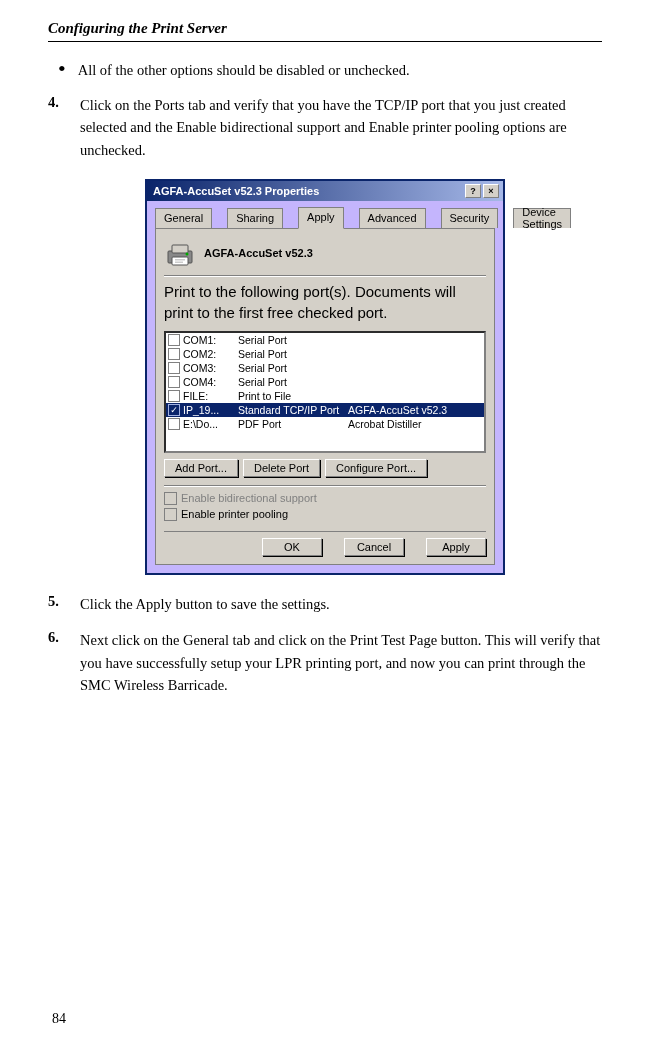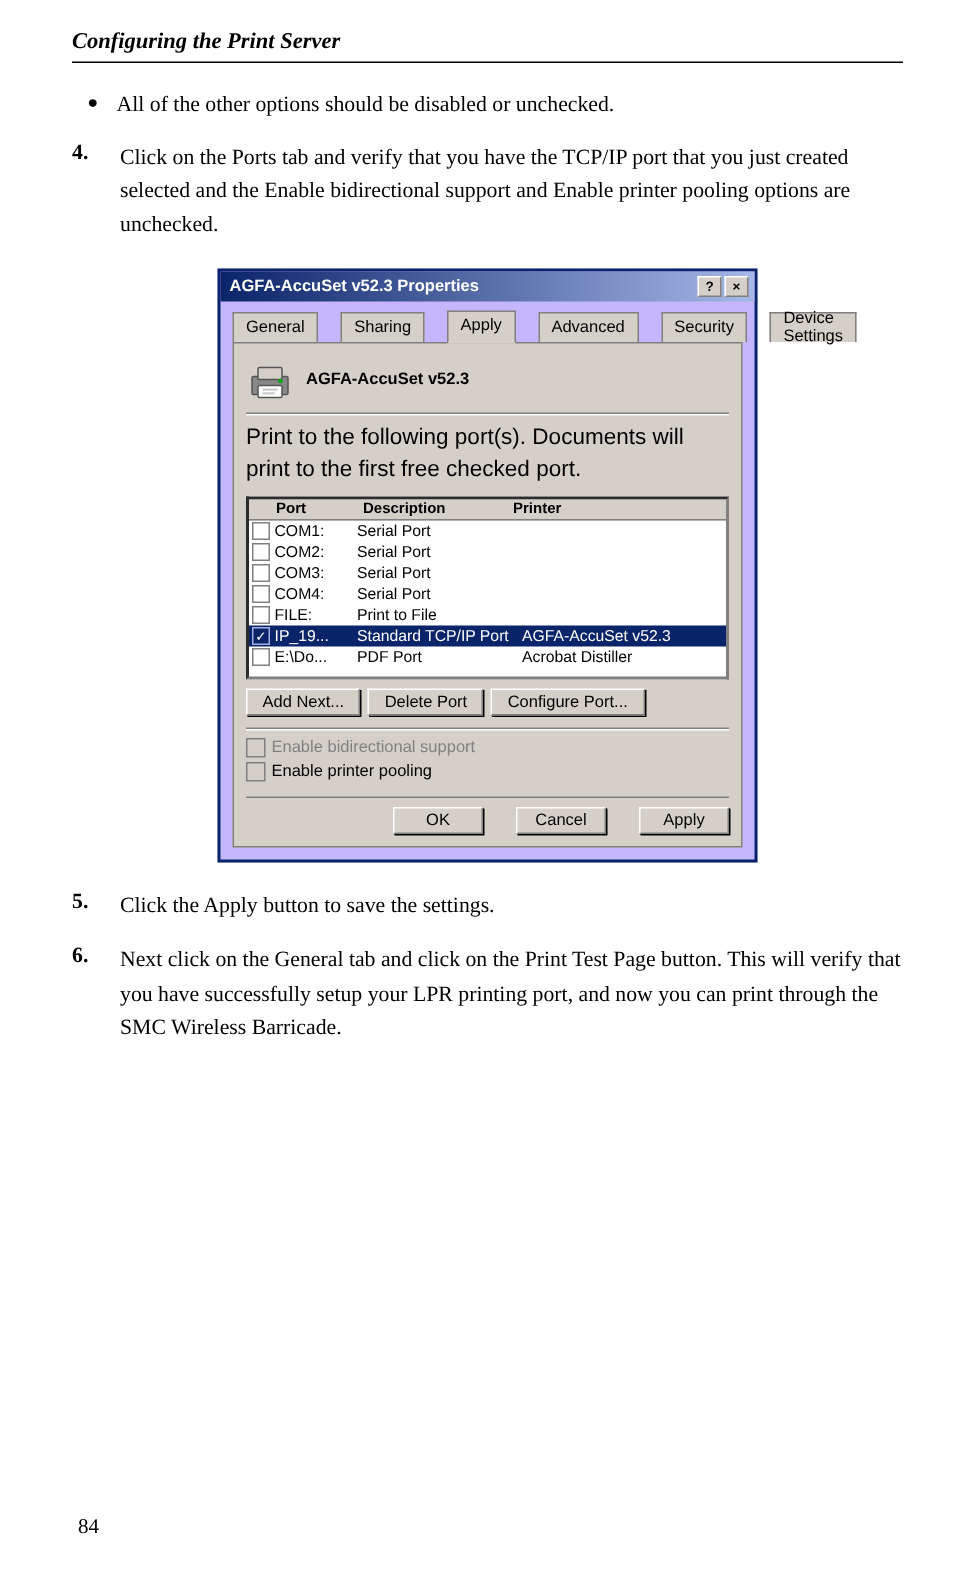--- a/index.html
+++ b/index.html
@@ -332,26 +332,20 @@
                 <rect x="11" y="22" width="10" height="1.5" fill="#ccc"></rect>
                 <rect x="11" y="24.5" width="8" height="1.5" fill="#ccc"></rect>
                 <circle cx="23" cy="17" r="1.5" fill="#0a0"></circle>
               </svg>
               <span class="printer-name">AGFA-AccuSet v52.3</span>
             </div>
             <hr class="win-separator">
             <div class="port-description">Print to the following port(s). Documents will print to the first free checked port.</div>
 
             <div class="port-list-container">
-              <div class="port-list-header">
-                <span style="width:16px;display:inline-block;"></span>
-                <span class="port-col-port">Port</span>
-                <span class="port-col-desc">Description</span>
-                <span class="port-col-printer">Printer</span>
-              </div>
 
               <div class="port-row">
                 <div class="port-row-checkbox"></div>
                 <span class="port-col-val-port">COM1:</span>
                 <span class="port-col-val-desc">Serial Port</span>
                 <span class="port-col-val-printer"></span>
               </div>
               <div class="port-row">
                 <div class="port-row-checkbox"></div>
                 <span class="port-col-val-port">COM2:</span>
@@ -384,21 +378,21 @@
               </div>
               <div class="port-row">
                 <div class="port-row-checkbox"></div>
                 <span class="port-col-val-port">E:\Do...</span>
                 <span class="port-col-val-desc">PDF Port</span>
                 <span class="port-col-val-printer">Acrobat Distiller</span>
               </div>
             </div>
 
             <div class="port-buttons">
-              <button class="win-button">Add Next...</button>
+              <button class="win-button">Add Port...</button>
               <button class="win-button">Delete Port</button>
               <button class="win-button">Configure Port...</button>
             </div>
 
             <hr class="win-separator">
 
             <div class="checkbox-row">
               <div class="checkbox-box"></div>
               <span class="checkbox-label">Enable bidirectional support</span>
             </div>

